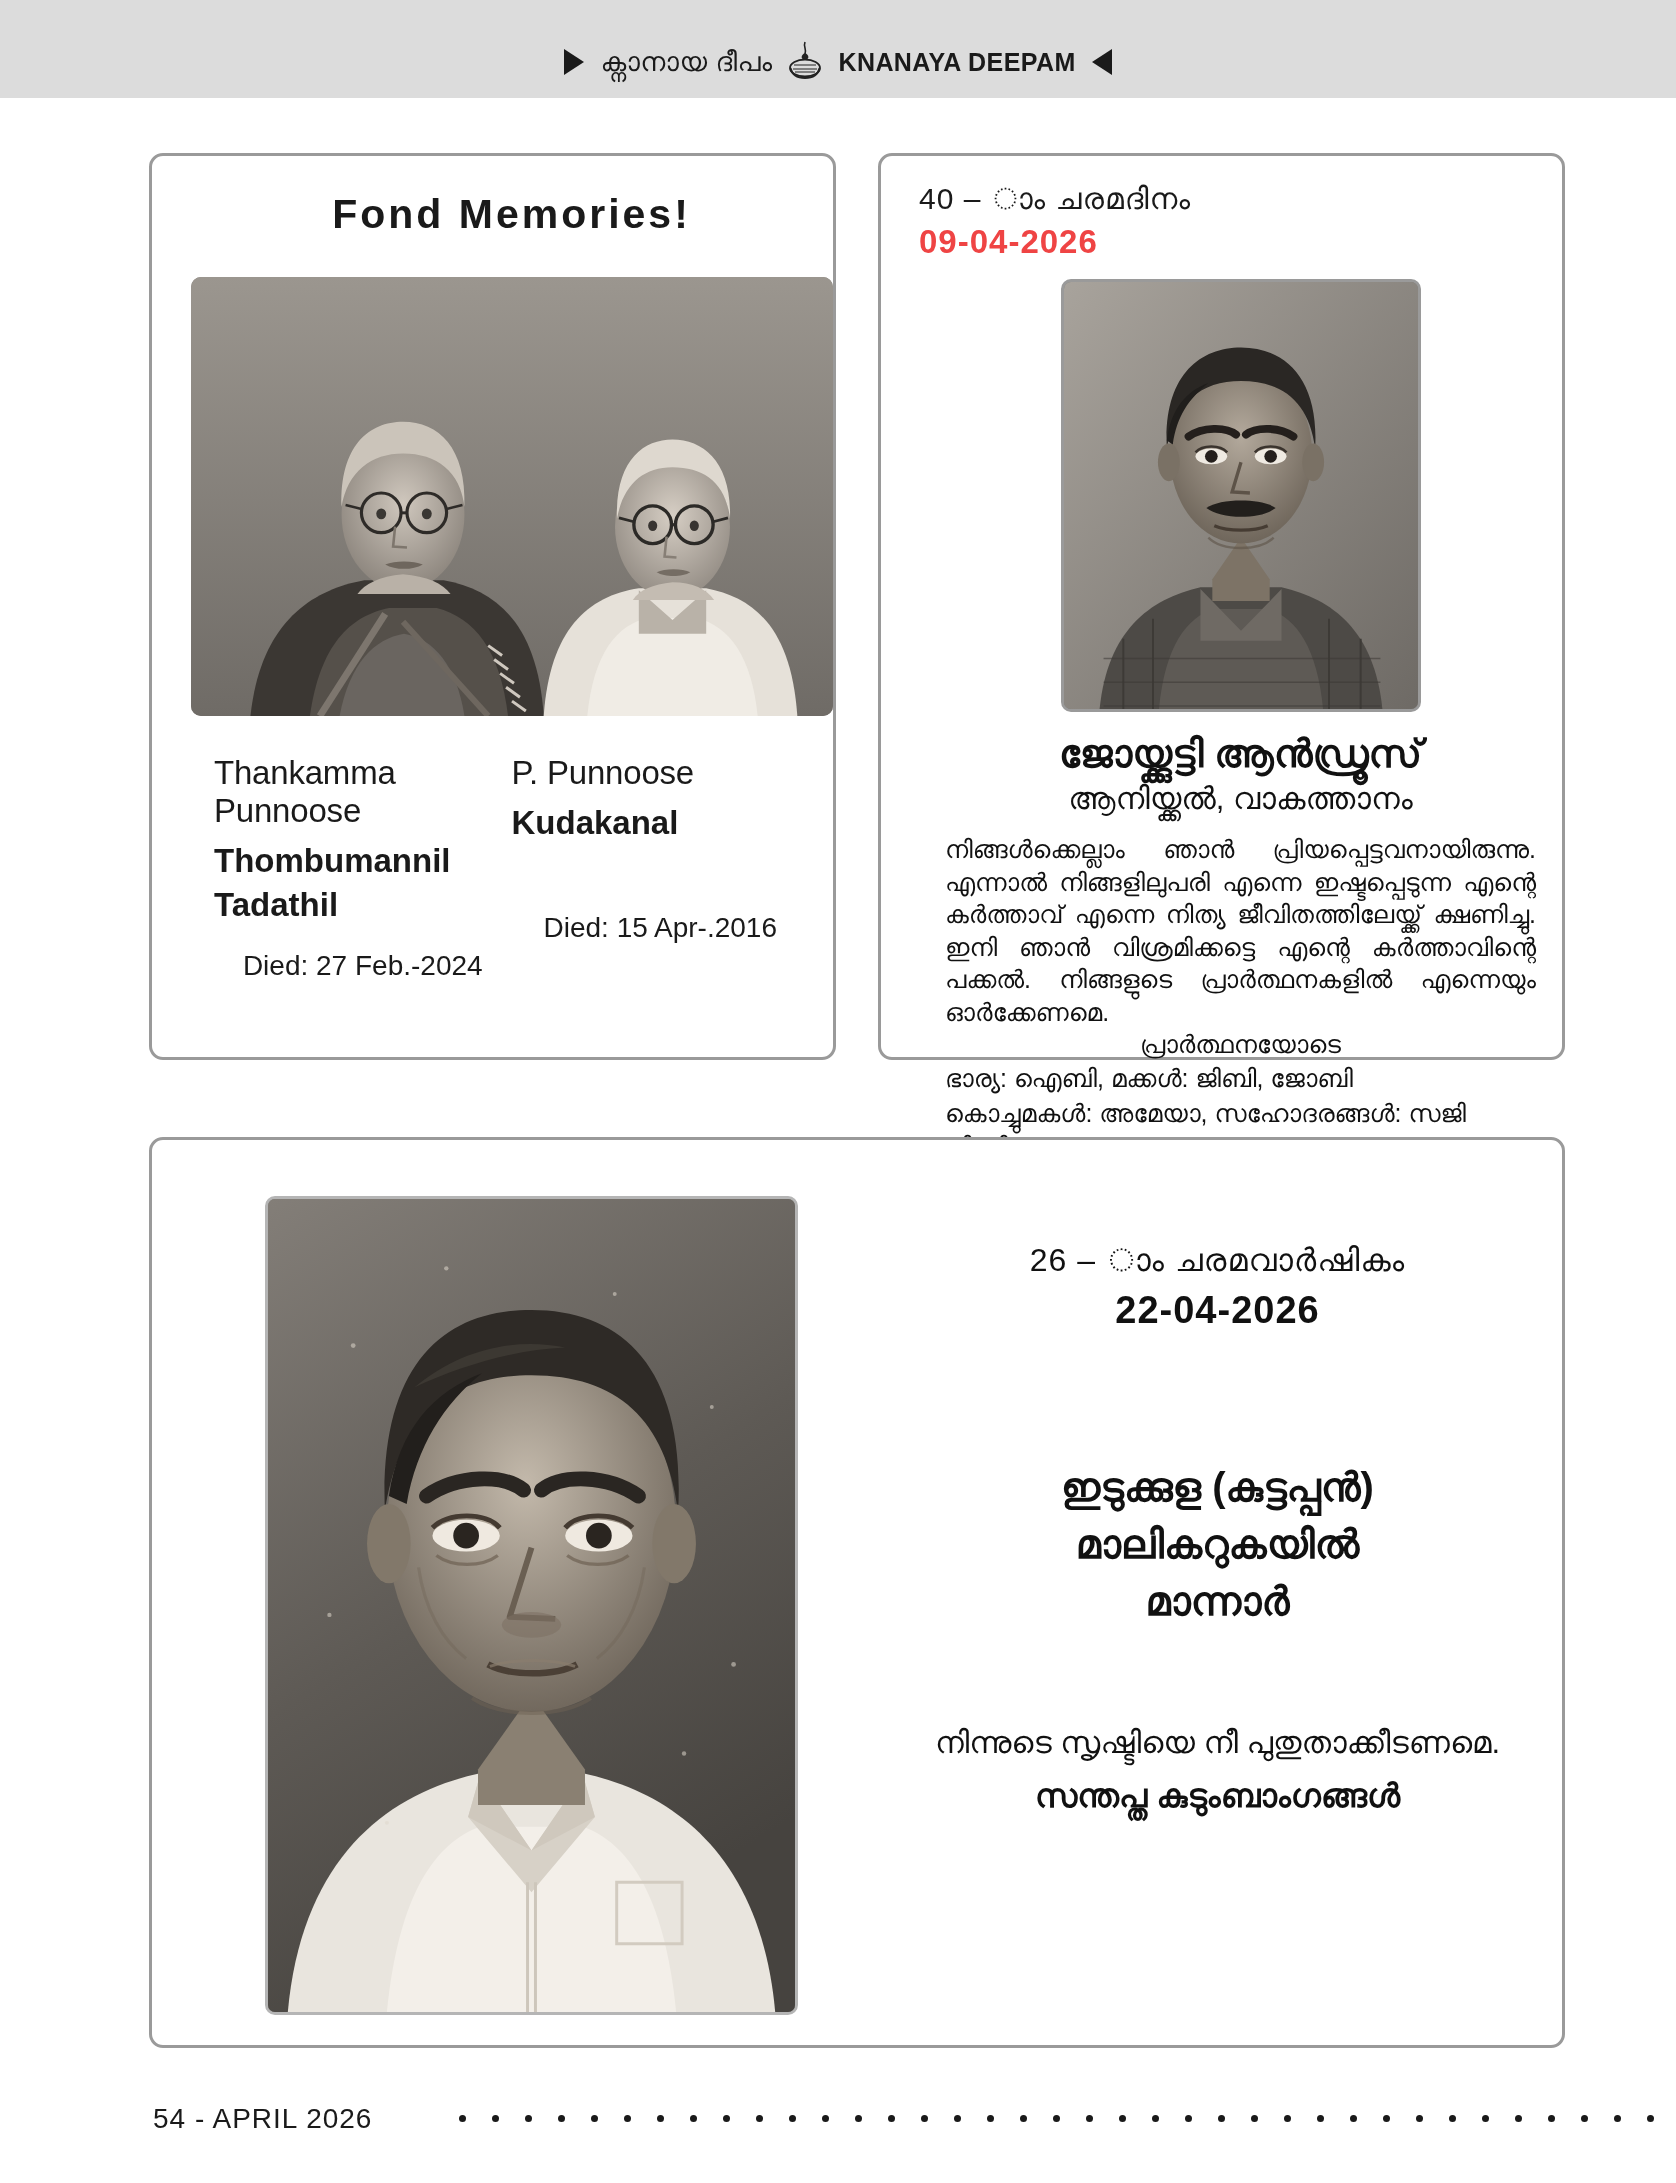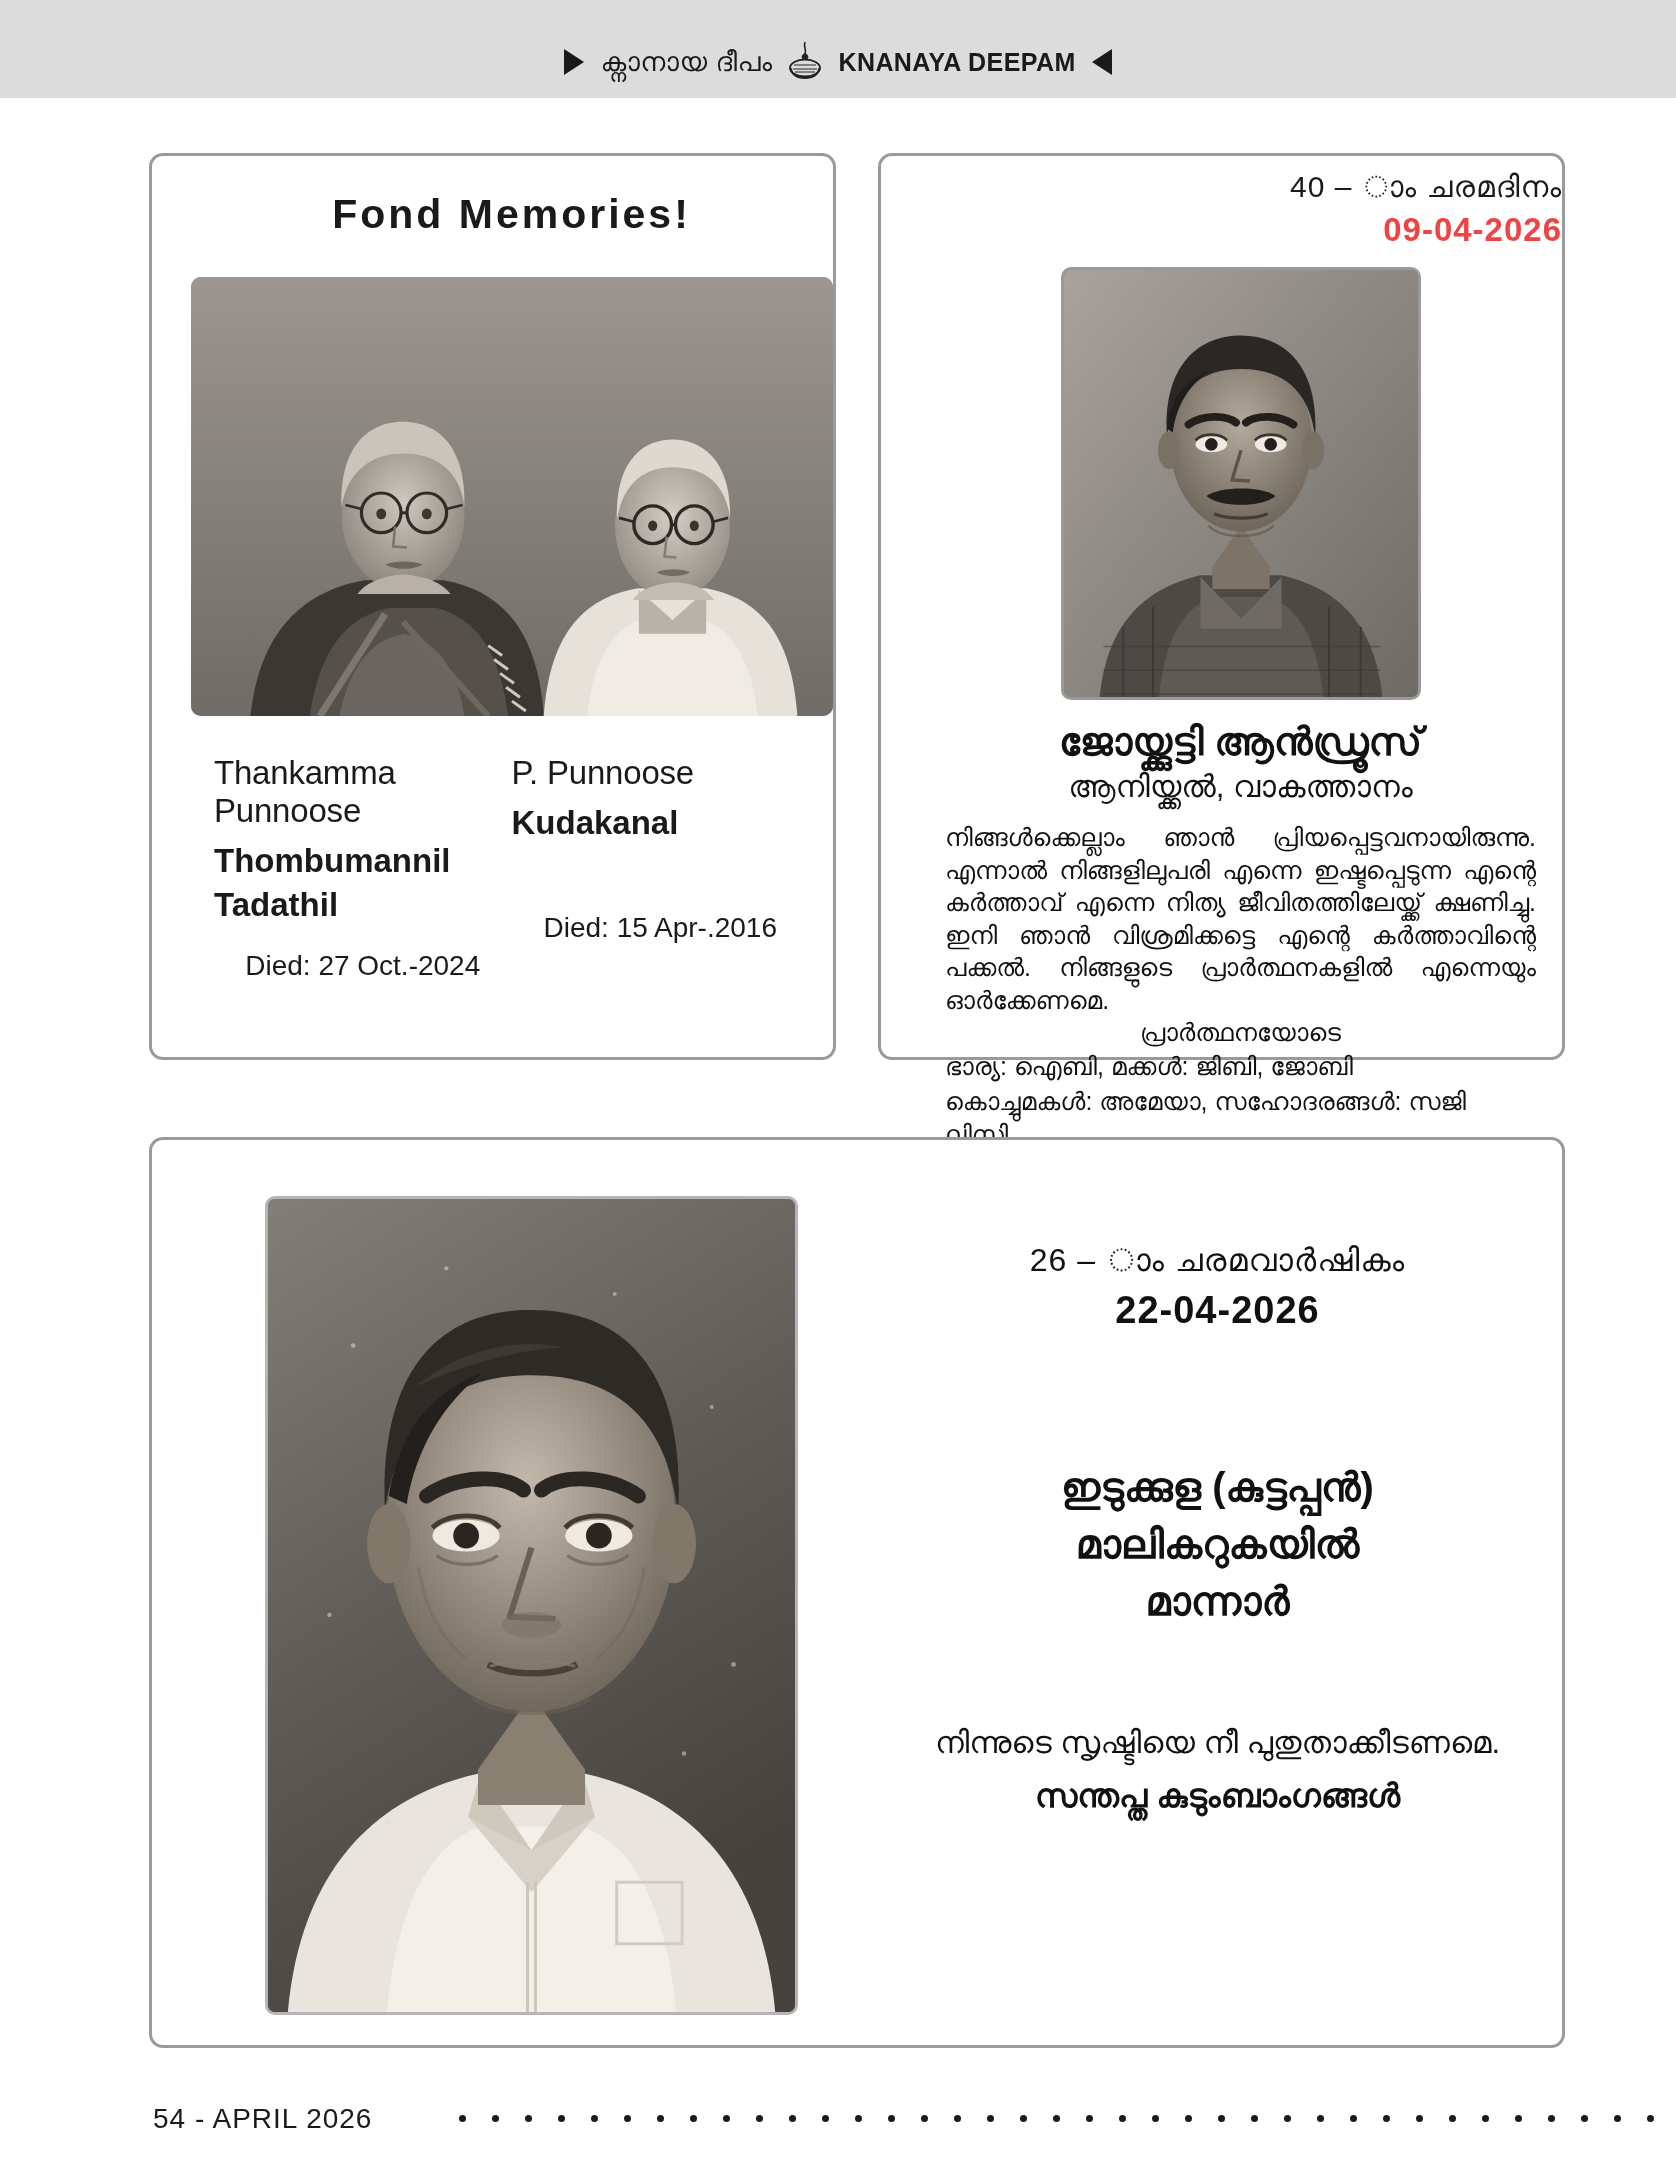--- a/index.html
+++ b/index.html
@@ -115,22 +115,22 @@
   .died-row {
     display: flex;
     padding: 0 24px;
     margin-top: 26px;
   }
   .died-cell { flex: 1; text-align: center; font-size: 28px; color: #1a1a1a; }
   .died-cell.offset-up { margin-top: -38px; }
 
   
   .anniv-head {
-    text-align: right;
-    margin-top: 14px;
+    text-align: left;
+    margin-top: 26px;
   }
   .anniv-line1 {
     font-size: 30px;
     color: #1a1a1a;
     letter-spacing: 1px;
   }
   .anniv-line2 {
     font-size: 33px;
     font-weight: bold;
     color: #ef4444;
@@ -359,21 +359,21 @@
       <div class="name-house">Thombumannil</div>
       <div class="name-house2">Tadathil</div>
     </div>
     <div class="names-col">
       <div class="name-top">P. Punnoose</div>
       <div class="name-house">Kudakanal</div>
     </div>
   </div>
 
   <div class="died-row">
-    <div class="died-cell">Died: 27 Oct.-2024</div>
+    <div class="died-cell">Died: 27 Feb.-2024</div>
     <div class="died-cell offset-up">Died: 15 Apr-.2016</div>
   </div>
 </div>
 
 <div class="card" id="card-right">
   <div class="anniv-head">
     <div class="anniv-line1">40 – ാം ചരമദിനം</div>
     <div class="anniv-line2">09-04-2026</div>
   </div>
 

